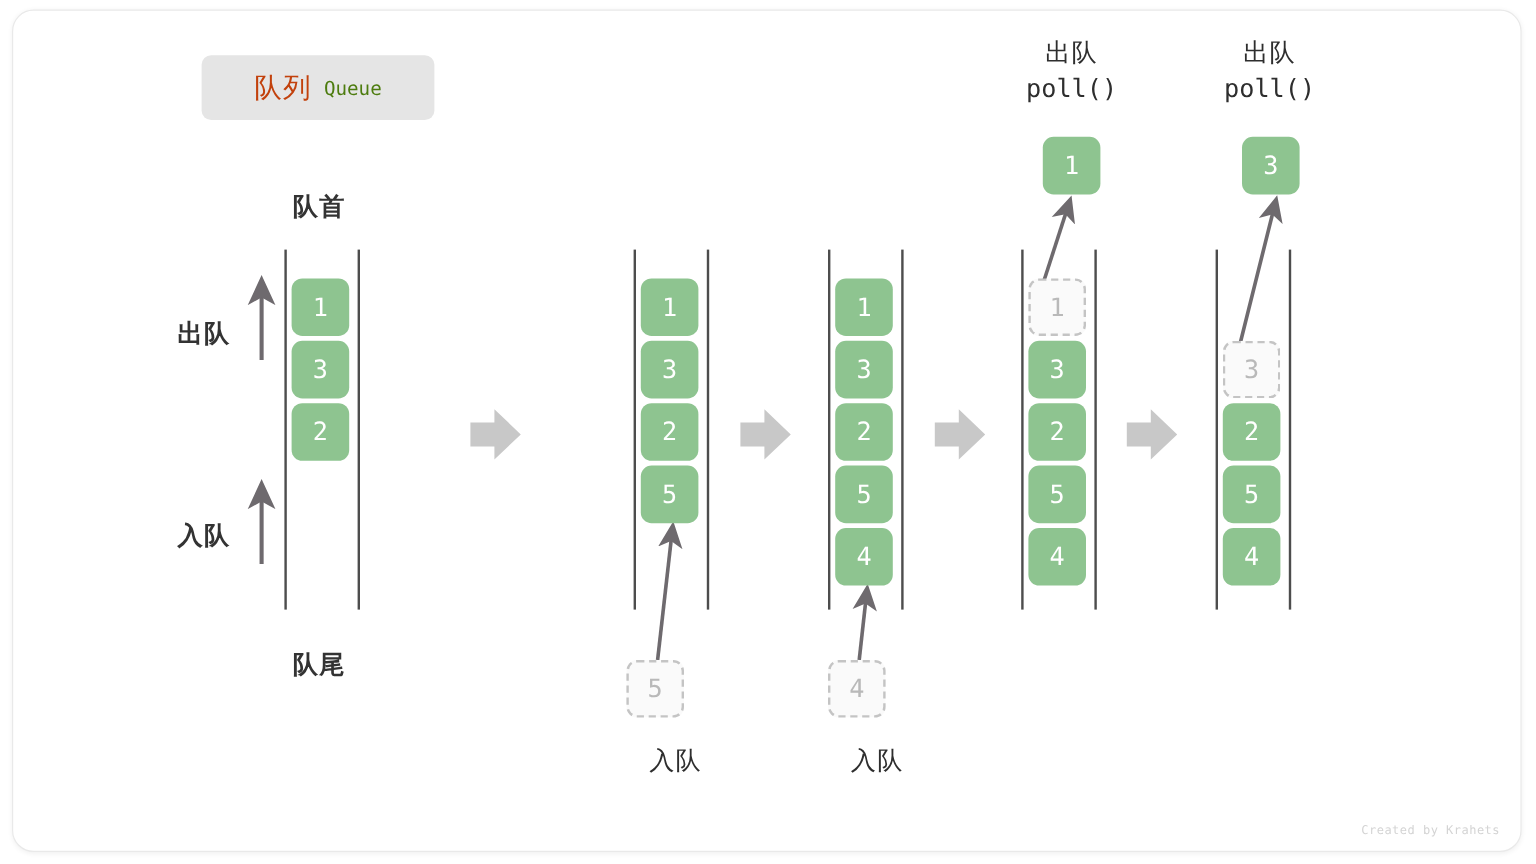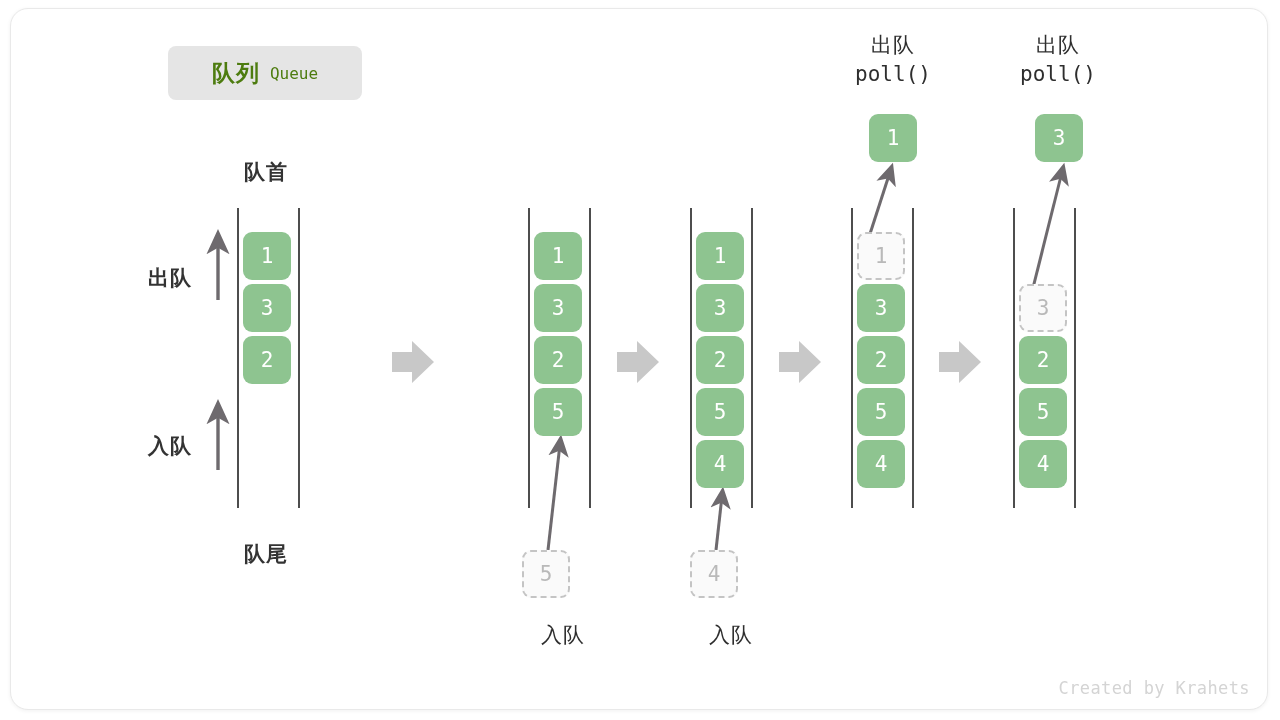--- a/index.html
+++ b/index.html
@@ -39,22 +39,22 @@
     height: 54px;
     background: #e5e5e5;
     border-radius: 8px;
     display: flex;
     align-items: center;
     justify-content: center;
     gap: 10px;
   }
   #title-badge .cn {
     font-size: 23px;
-    font-weight: bold;
-    color: #4d7c0f;
+    font-weight: normal;
+    color: #c2410c;
     letter-spacing: 1px;
   }
   #title-badge .en {
     font-family: "DejaVu Sans Mono", "Liberation Mono", monospace;
     font-size: 16px;
     color: #4d7c0f;
   }
 
   
   .rail {
@@ -122,21 +122,21 @@
     font-size: 21px;
     color: #2e2e2e;
   }
   .op-caption .code .num { color: #3f9a48; font-weight: bold; }
 
   
   #credit {
     right: 30px;
     bottom: 22px;
     font-family: "DejaVu Sans Mono", "Liberation Mono", monospace;
-    font-size: 17px;
+    font-size: 10px;
     color: #d4d4d4;
     letter-spacing: 0.4px;
   }
 
   svg.overlay {
     position: absolute;
     left: 0; top: 0;
     width: 1280px;
     height: 720px;
     pointer-events: none;

